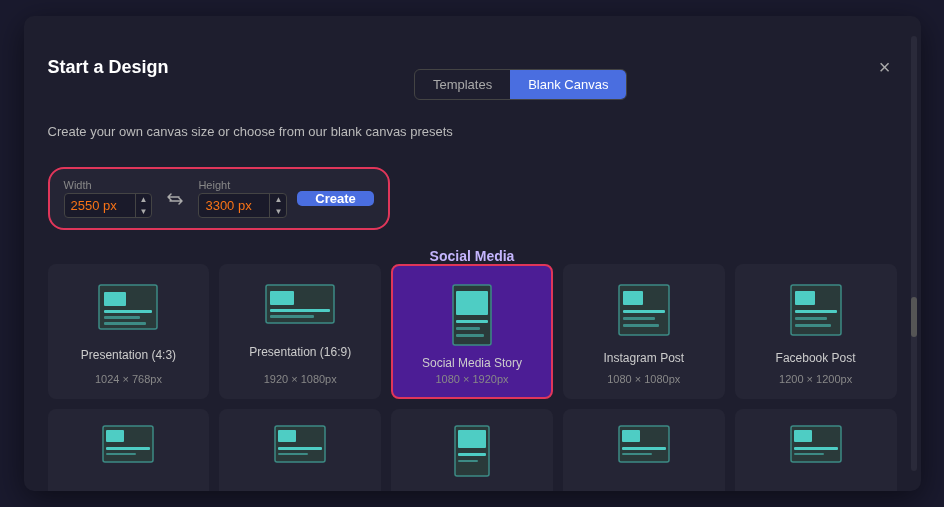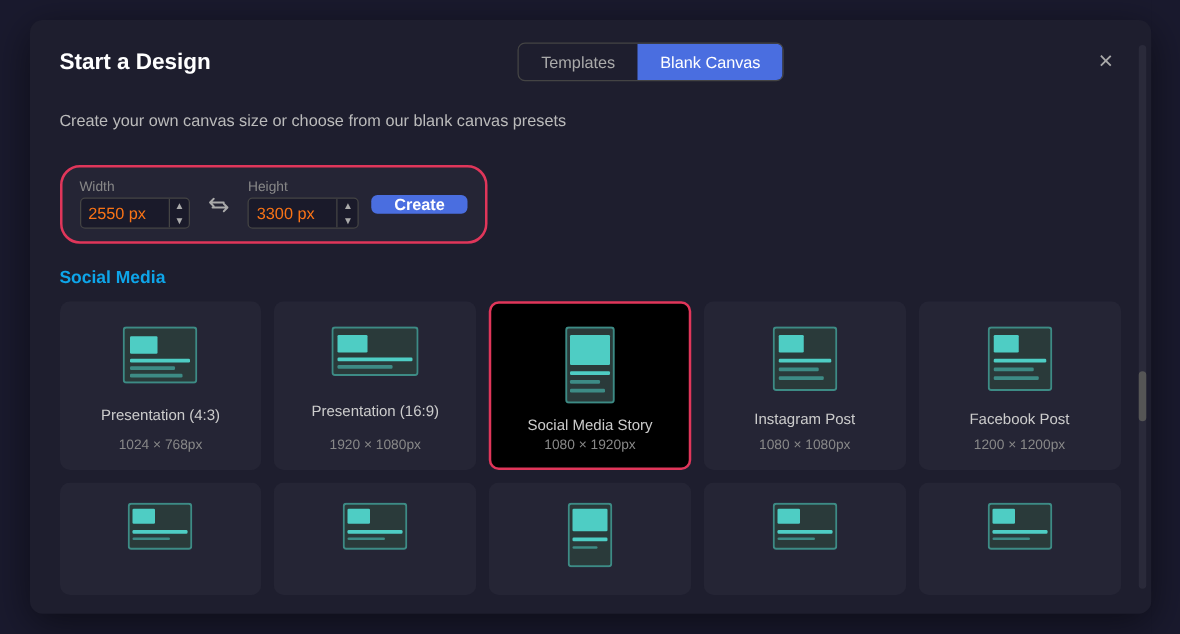--- a/index.html
+++ b/index.html
@@ -39,20 +39,21 @@
       font-size: 18px;
       font-weight: 600;
       color: #fff;
     }
     .modal-tabs {
       display: flex;
       gap: 0;
       border: 1px solid #444;
       border-radius: 6px;
       overflow: hidden;
+      margin-top: 35px;
     }
     .tab-btn {
       padding: 7px 18px;
       font-size: 13px;
       font-weight: 500;
       cursor: pointer;
       border: none;
       outline: none;
       background: transparent;
       color: #aaa;
@@ -146,41 +147,41 @@
       border: none;
       border-radius: 5px;
       padding: 0 18px;
       font-size: 13px;
       font-weight: 600;
       cursor: pointer;
     }
     .section-label {
       font-size: 14px;
       font-weight: 600;
-      color: #0ea5e9;
-      margin-bottom: 12px;
+      color: #c4b5fd;
+      text-align: center;
     }
     .presets-grid {
       display: grid;
       grid-template-columns: repeat(5, 1fr);
       gap: 10px;
     }
     .preset-card {
       background: #252535;
       border-radius: 8px;
       padding: 18px 10px 12px 10px;
       display: flex;
       flex-direction: column;
       align-items: center;
       cursor: pointer;
       border: 2px solid transparent;
       transition: border-color 0.15s;
       justify-content: space-between;
     }
-    .preset-card.selected { border-color: #e0365a; background: #000000; }
+    .preset-card.selected { border-color: #e0365a; background: #4c1d95; }
     .preset-icon {
       margin-bottom: 10px;
       display: flex;
       align-items: center;
       justify-content: center;
     }
     .preset-name {
       font-size: 12px;
       color: #ccc;
       text-align: center;

